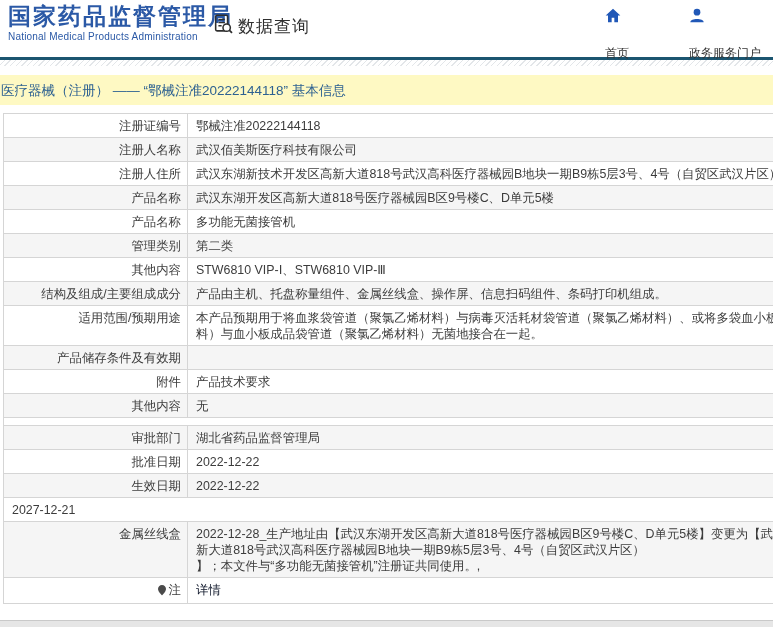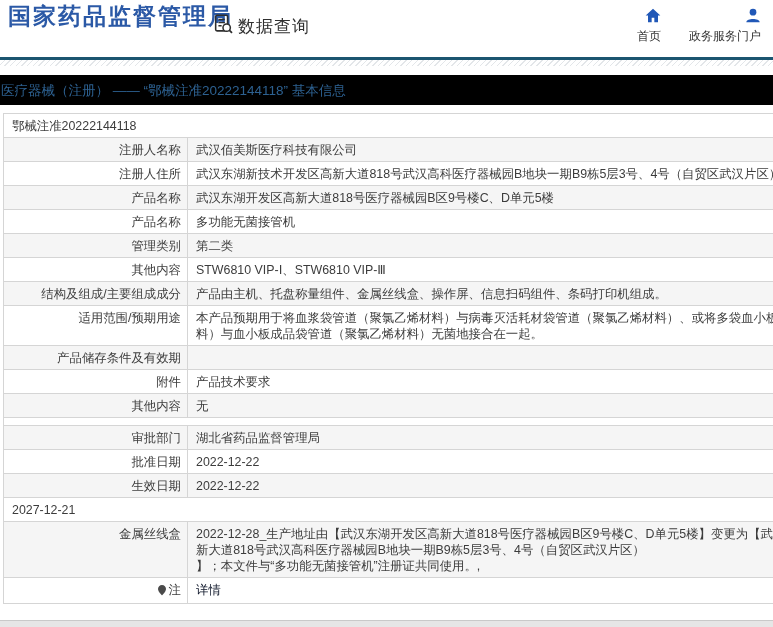--- a/index.html
+++ b/index.html
@@ -21,32 +21,32 @@
   .logo-sub { font-size: 10px; color: #2b59a6; letter-spacing: .2px; white-space: nowrap; }
   .dataquery {
     position: absolute; left: 212px; top: 13px;
     display: flex; align-items: center; gap: 4px; cursor: pointer;
   }
   .dataquery-label { font-size: 17px; color: #2f2f2f; font-weight: 400; letter-spacing: 1px; }
   .top-nav {
     position: absolute; right: 12px; top: 8px;
     display: flex; gap: 28px;
   }
-  .top-nav-item { display: flex; flex-direction: column; align-items: flex-end; gap: 1px; cursor: pointer; }
+  .top-nav-item { display: flex; flex-direction: column; align-items: flex-start; gap: 18px; cursor: pointer; margin-left: 32px; }
   .top-nav-label { font-size: 12px; color: #333; white-space: nowrap; }
   
   .navy-line { height: 3px; background: #1b5570; }
   .hatch {
     height: 6px;
     background: repeating-linear-gradient(135deg, #ffffff 0 3px, #e3e6e9 3px 4px);
   }
   .gap-white { height: 9px; background: #fff; }
   
   .title-bar {
-    height: 30px; background: #000000; line-height: 30px;
+    height: 30px; background: #fef9c3; line-height: 30px;
     padding-left: 1px;
   }
   .page-title { font-size: 13.5px; color: #2d6191; white-space: nowrap; }
   .gap2 { height: 8px; background: #fff; }
   
   .table-wrap {
     margin-left: 3px;
     width: 910px;
     border-top: 1px solid #d5d5d5;
     border-left: 1px solid #d5d5d5;
@@ -81,20 +81,21 @@
     position: absolute; left: 0; right: 0; bottom: 0;
     height: 7px; background: #e6e6e6; border-top: 1px solid #c9c9c9;
   }
 </style>
 </head>
 <body>
 
 <div class="header">
   <div class="logo">
     <div class="logo-title">国家药品监督管理局</div>
+    <div class="logo-sub">National Medical Products Administration</div>
   </div>
 
   <div class="dataquery">
     <span>
       <svg width="22" height="22" viewBox="0 0 24 24">
         <rect x="4" y="2.5" width="13" height="17" rx="1.5" fill="none" stroke="#2f2f2f" stroke-width="1.7"></rect>
         <path d="M7 7 h7 M7 10.5 h7 M7 14 h3.5" fill="none" stroke="#2f2f2f" stroke-width="1.6"></path>
         <circle cx="16" cy="16" r="4" fill="#ffffff" stroke="#2f2f2f" stroke-width="1.7"></circle>
         <path d="M18.8 18.8 l3 3" stroke="#2f2f2f" stroke-width="1.9"></path>
       </svg>
@@ -127,20 +128,23 @@
 <div class="hatch"></div>
 <div class="gap-white"></div>
 
 <div class="title-bar">
   <span class="page-title">医疗器械（注册） —— “鄂械注准20222144118” 基本信息</span>
 </div>
 <div class="gap2"></div>
 
 <div class="table-wrap">
     <div class="t-row">
+    <div class="cell-label">
+        <span>注册证编号</span>
+      </div>
     <div class="cell-value">鄂械注准20222144118</div>
   </div>
     <div class="t-row alt">
     <div class="cell-label">
         <span>注册人名称</span>
       </div>
     <div class="cell-value">武汉佰美斯医疗科技有限公司</div>
   </div>
     <div class="t-row">
     <div class="cell-label">

